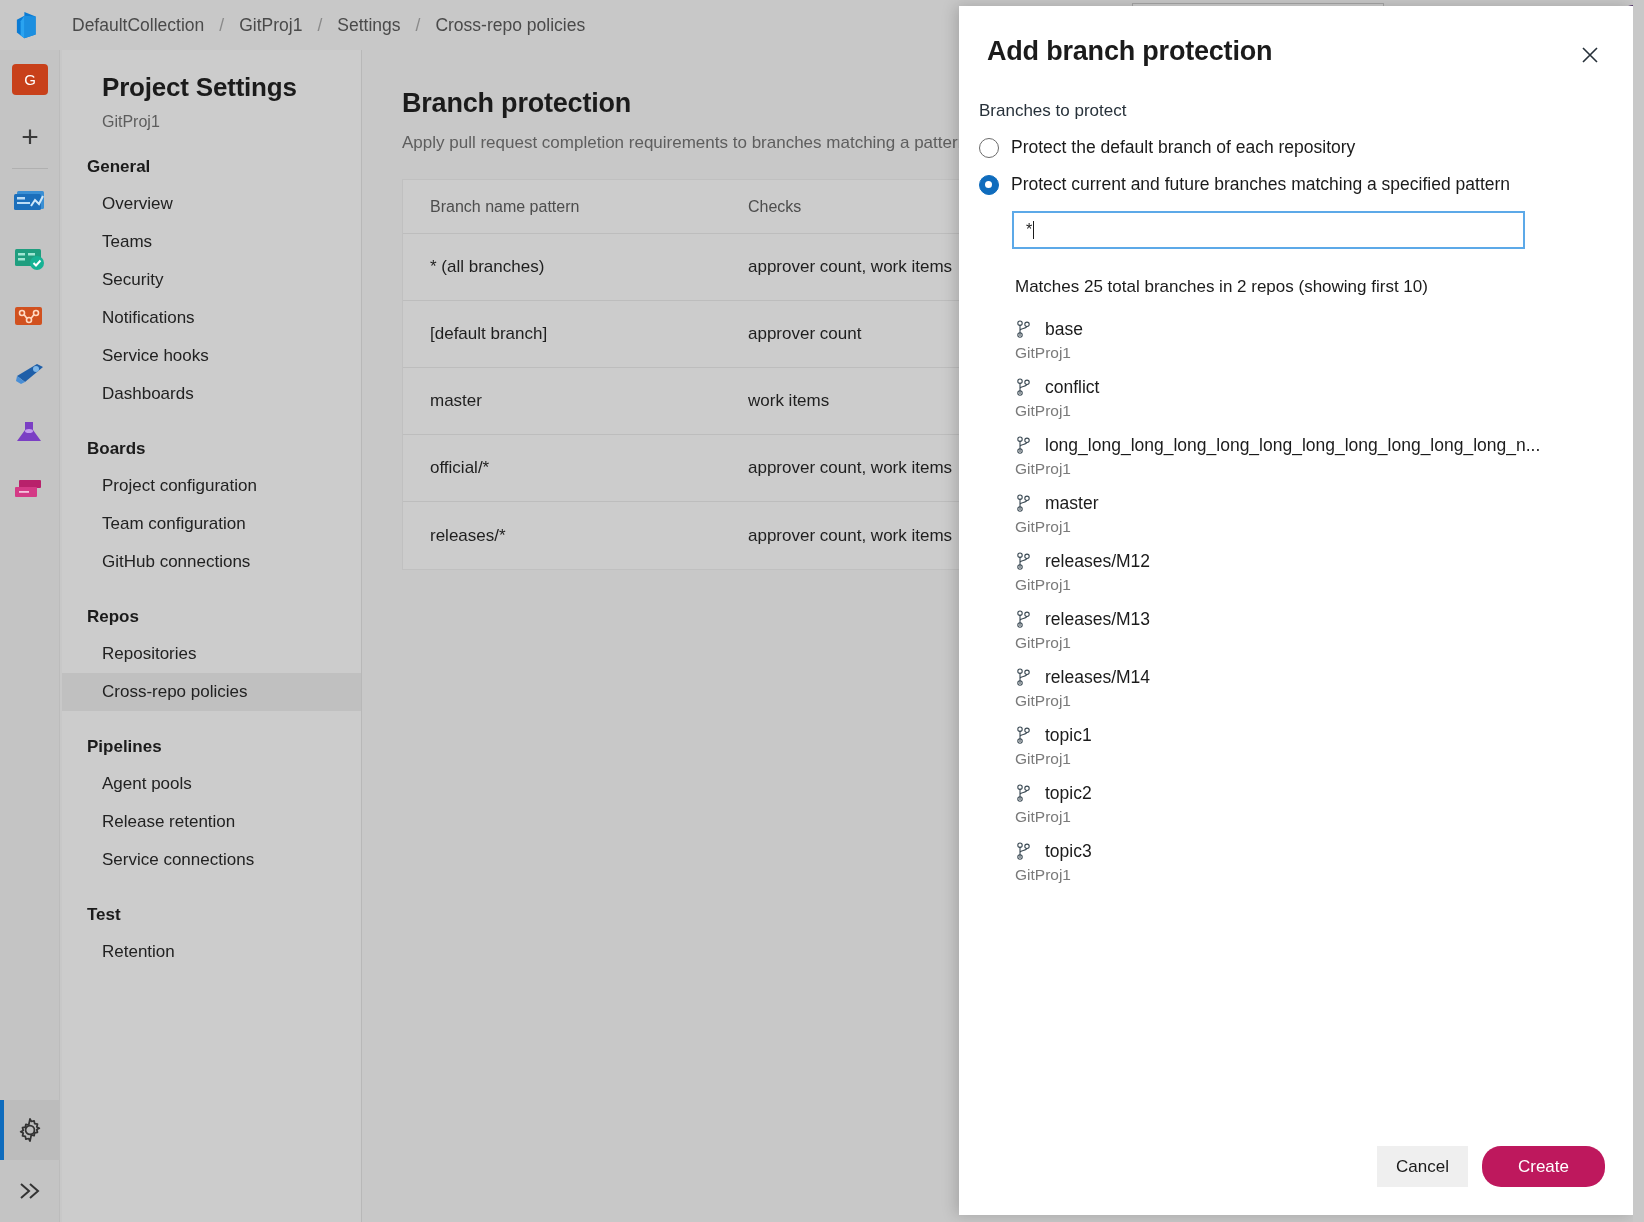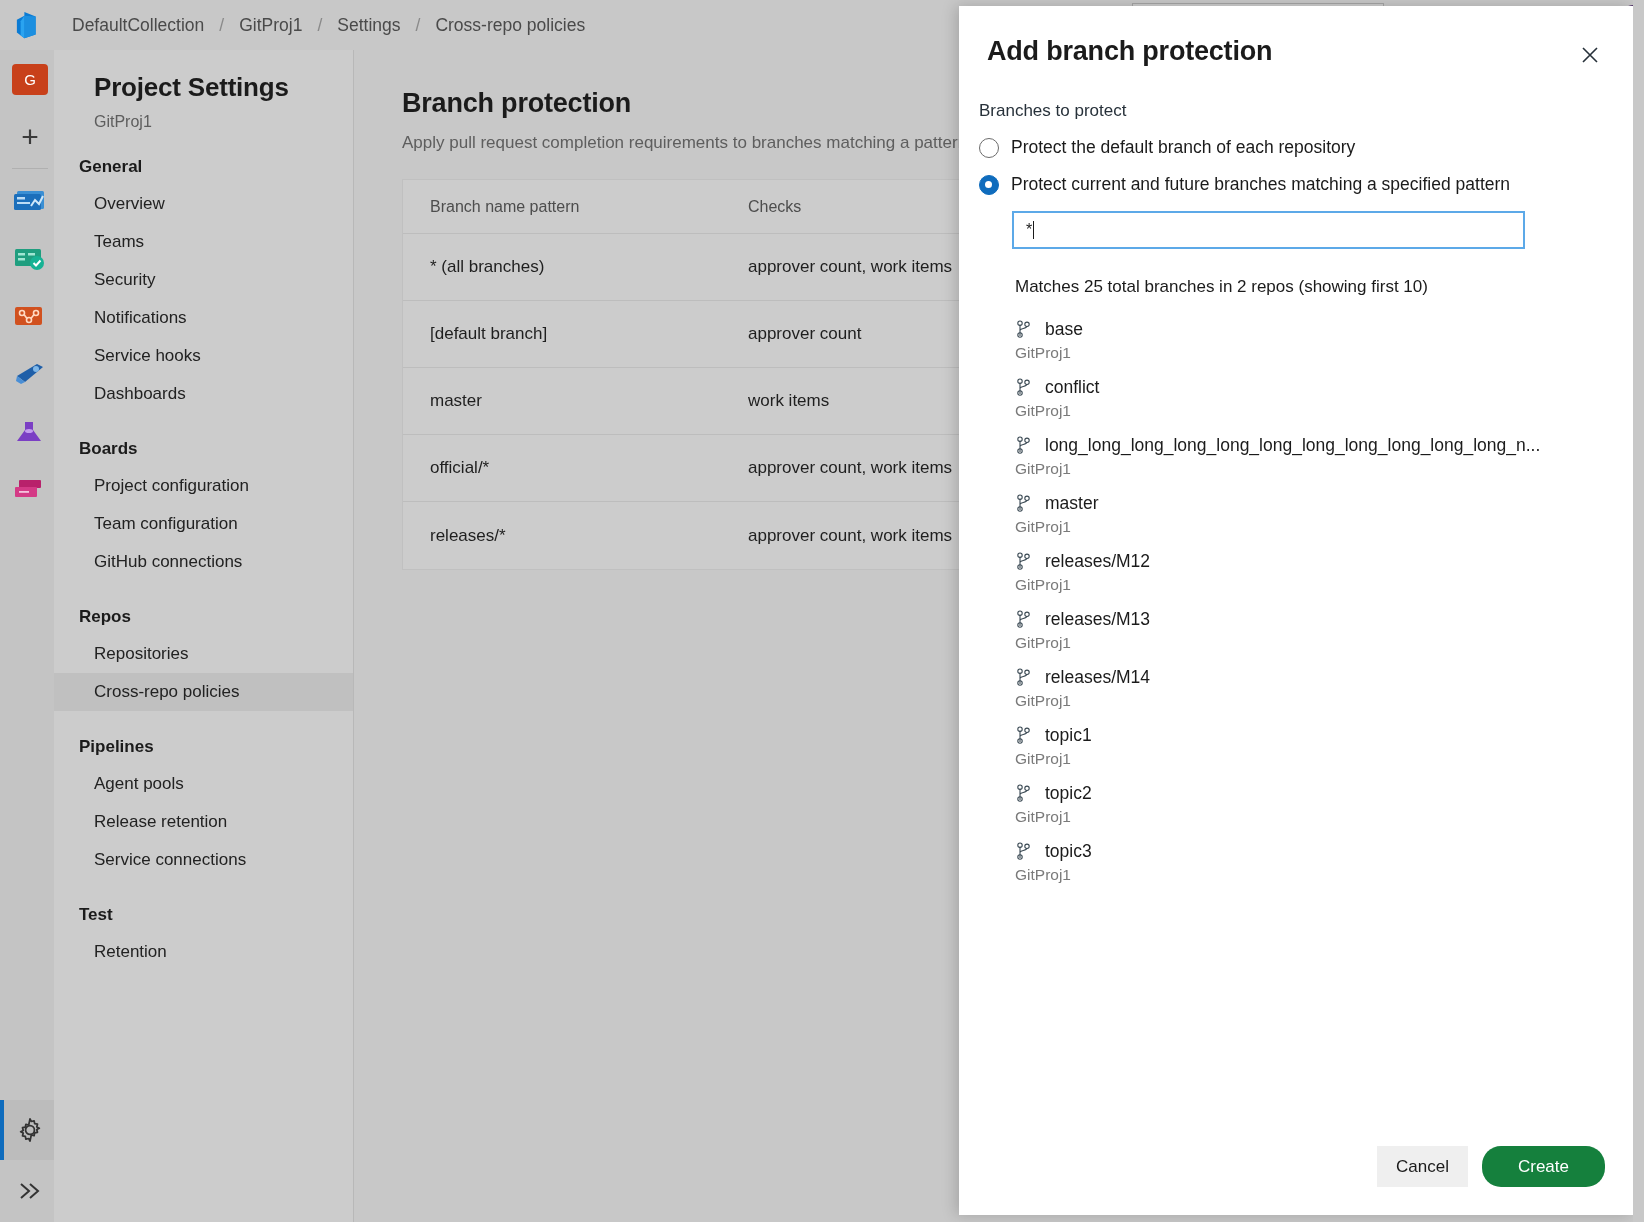--- a/index.html
+++ b/index.html
@@ -79,21 +79,21 @@
     width: 4px; height: 60px; background: #0f6cbd;
   }
   .rail-expand {
     width: 60px; height: 62px;
     display: flex; align-items: center; justify-content: center;
     font-size: 26px; color: #333;
   }
 
   
   .sidebar {
-    position: absolute; left: 54px; top: 50px;
+    position: absolute; left: 62px; top: 50px;
     width: 300px; height: 1172px;
     background: #cccccc;
     border-right: 1px solid #b8b8b8;
   }
   .sb-title {
     font-size: 26px; font-weight: bold; color: #1b1b1b;
     padding: 22px 0 0 40px; letter-spacing: -0.2px;
   }
   .sb-sub {
     font-size: 16px; color: #5d5d5d;
@@ -244,21 +244,21 @@
     gap: 14px;
   }
   .btn {
     height: 41px; min-width: 85px;
     font-size: 17px;
     display: flex; align-items: center; justify-content: center;
     cursor: pointer; border: none;
     font-family: "Liberation Sans", sans-serif;
   }
   .btn-cancel { background: #efefef; color: #1b1b1b; padding: 0 19px; }
-  .btn-create { background: #15803d; color: #ffffff; padding: 0 36px; border-radius: 19px; }
+  .btn-create { background: #be185d; color: #ffffff; padding: 0 36px; border-radius: 19px; }
   .edge-strip {
     position: absolute; right: 0; top: 0;
     width: 11px; height: 1222px;
     background: #c8c8c8;
   }
 </style>
 </head>
 <body>
 
 <div id="app">

